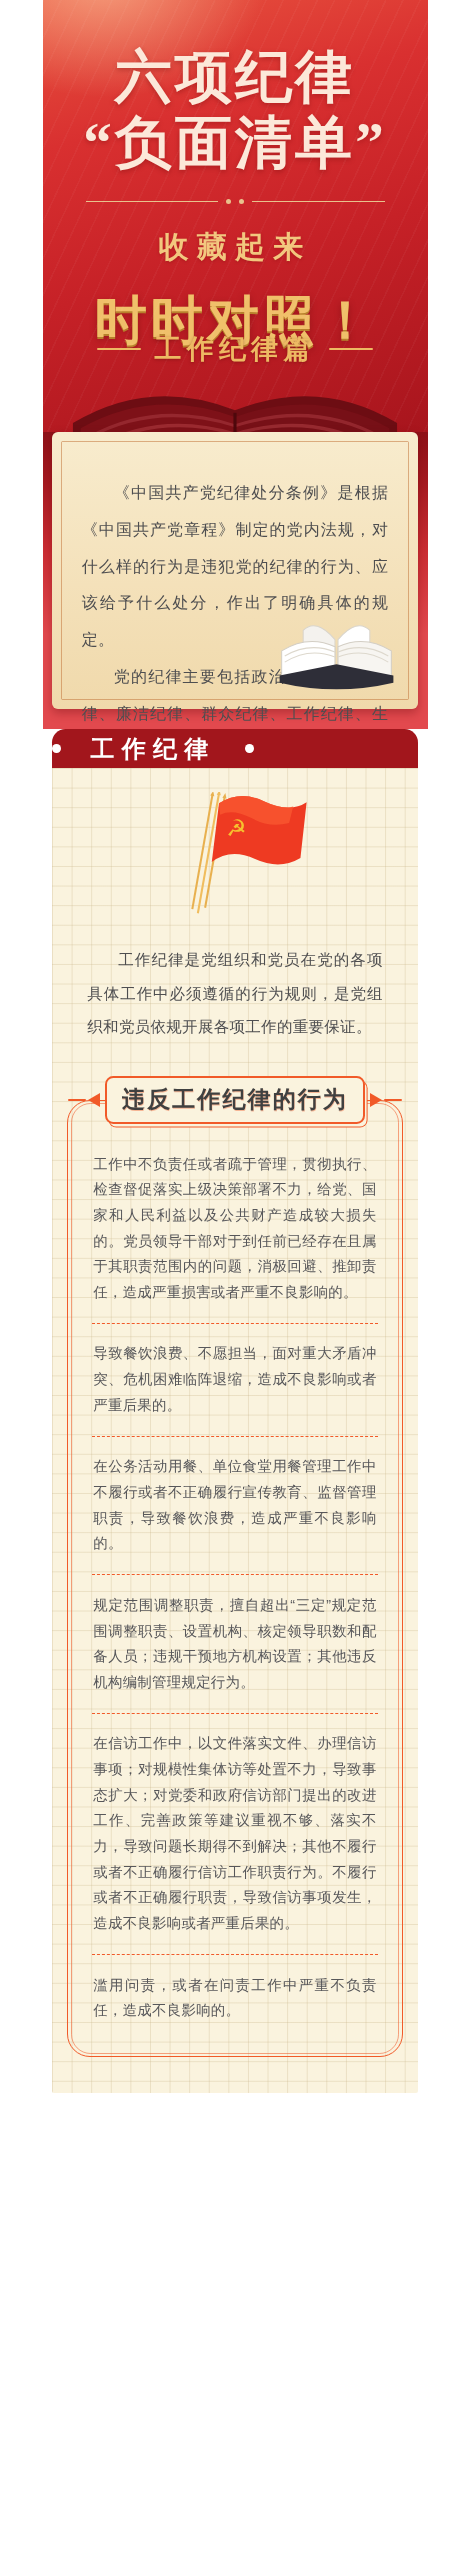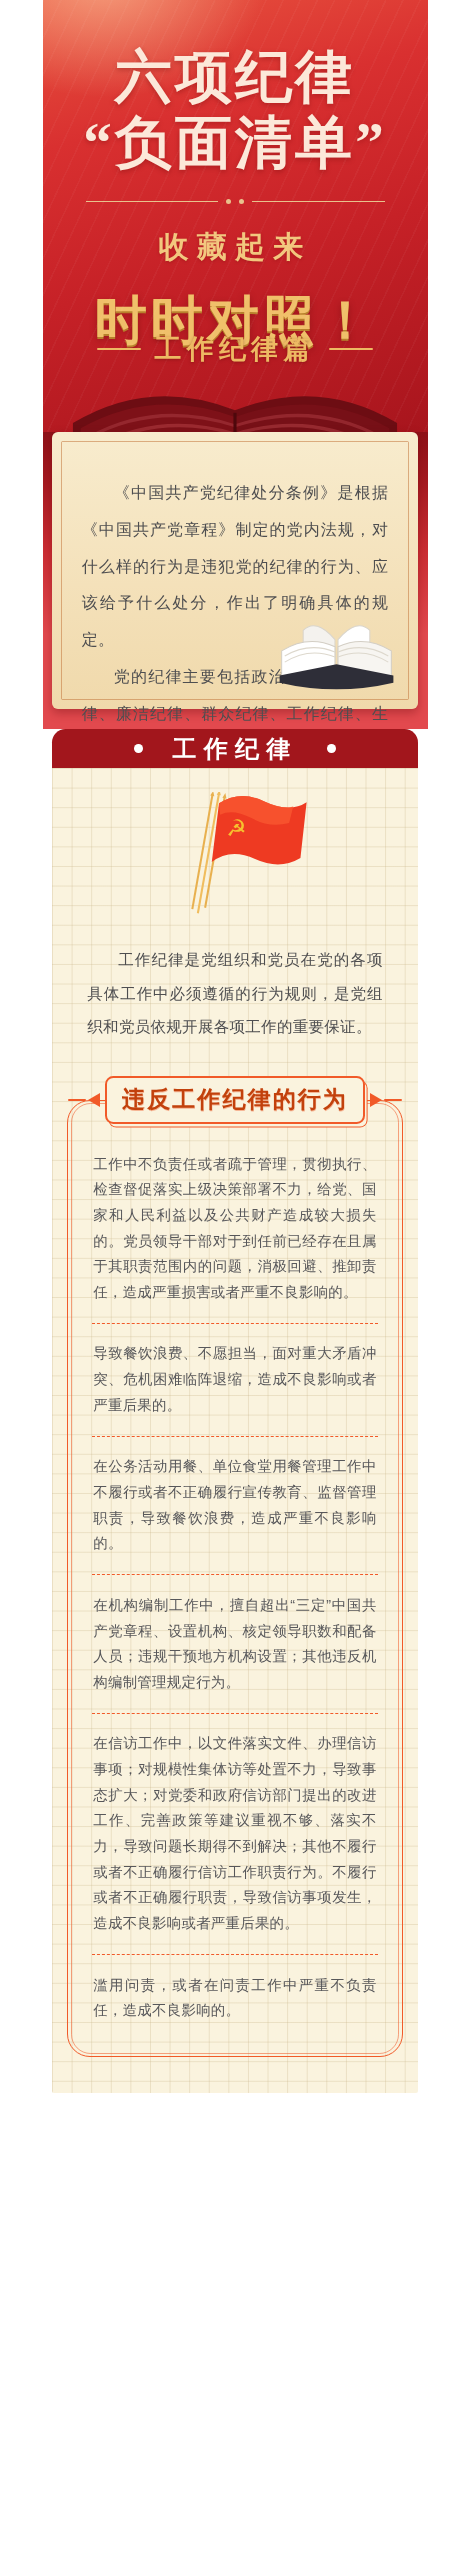--- a/index.html
+++ b/index.html
@@ -71,21 +71,21 @@
     margin: 0; font-size: 16px; line-height: 2.3; color: #4e4e50;
     text-align: justify; text-indent: 2em; letter-spacing: 0.3px;
   }
   .highlight { color: #e1251b; font-weight: 700; }
   .intro-book { position: absolute; right: 17.5px; bottom: 12.4px; }
 
   
   .section-card { margin: 0 9.3px; position: relative; z-index: 2; }
   .section-header {
     height: 39px; background: #a2161c; border-radius: 13.4px 13.4px 0 0;
-    display: flex; align-items: center; justify-content: center; gap: 30px;
+    display: flex; align-items: center; justify-content: flex-start; gap: 30px;
     color: #ffffff; font-size: 24px; font-weight: 800; letter-spacing: 7.2px;
   }
   .hdot { width: 8.8px; height: 8.8px; border-radius: 50%; background: #ffffff; }
   .grid-body {
     background-color: #faf3de;
     background-image:
       linear-gradient(rgba(203,183,140,.33) 0.5px, transparent 0.5px),
       linear-gradient(90deg, rgba(203,183,140,.33) 0.5px, transparent 0.5px);
     background-size: 19.6px 19.6px;
     padding: 17.5px 15.5px 36px;
@@ -97,21 +97,21 @@
     text-align: justify; text-indent: 2em; letter-spacing: 0.3px;
   }
 
   .rule-banner { position: relative; z-index: 2; display: flex; align-items: center; margin: 0 1px -24px; }
   .rb-line { flex: 1; height: 2.1px; background: #f15a29; border-radius: 1px; }
   .rb-tri-l { width: 0; height: 0; border-top: 7.7px solid transparent; border-bottom: 7.7px solid transparent; border-right: 12.4px solid #f15a29; margin-left: 2.1px; }
   .rb-tri-r { width: 0; height: 0; border-top: 7.7px solid transparent; border-bottom: 7.7px solid transparent; border-left: 12.4px solid #f15a29; margin-right: 2.1px; }
   .rb-box {
     margin: 0 4.1px; border: 2.1px solid #f15a29; border-radius: 8.2px;
     padding: 6.2px 15.5px; font-size: 23px; font-weight: 900; letter-spacing: 2.1px;
-    color: #c2410c; background: #faf3de;
+    color: #404040; background: #faf3de;
     box-shadow: 3.1px 4.1px 0 -1.5px #faf3de, 3.1px 4.1px 0 -0.5px #f15a29;
     text-shadow: 0.5px 0.5px 0 rgba(241,90,41,.4);
   }
 
   .rule-box {
     position: relative;
     border: 1.5px solid #f15a29; border-radius: 23px;
     padding: 47px 24px 9.3px;
   }
   .rule-box::before {
@@ -208,21 +208,21 @@
           <span class="rb-tri-l"></span>
           <span class="rb-box">违反工作纪律的行为</span>
           <span class="rb-tri-r"></span>
           <span class="rb-line"></span>
         </div>
 
         <div class="rule-box">
           <div class="rule-item">工作中不负责任或者疏于管理，贯彻执行、检查督促落实上级决策部署不力，给党、国家和人民利益以及公共财产造成较大损失的。党员领导干部对于到任前已经存在且属于其职责范围内的问题，消极回避、推卸责任，造成严重损害或者严重不良影响的。</div>
           <div class="rule-item">导致餐饮浪费、不愿担当，面对重大矛盾冲突、危机困难临阵退缩，造成不良影响或者严重后果的。</div>
           <div class="rule-item">在公务活动用餐、单位食堂用餐管理工作中不履行或者不正确履行宣传教育、监督管理职责，导致餐饮浪费，造成严重不良影响的。</div>
-          <div class="rule-item">在机构编制工作中，擅自超出“三定”中国共产党章程、设置机构、核定领导职数和配备人员；违规干预地方机构设置；其他违反机构编制管理规定行为。</div>
+          <div class="rule-item">规定范围调整职责，擅自超出“三定”规定范围调整职责、设置机构、核定领导职数和配备人员；违规干预地方机构设置；其他违反机构编制管理规定行为。</div>
           <div class="rule-item">在信访工作中，以文件落实文件、办理信访事项；对规模性集体访等处置不力，导致事态扩大；对党委和政府信访部门提出的改进工作、完善政策等建议重视不够、落实不力，导致问题长期得不到解决；其他不履行或者不正确履行信访工作职责行为。不履行或者不正确履行职责，导致信访事项发生，造成不良影响或者严重后果的。</div>
           <div class="rule-item">滥用问责，或者在问责工作中严重不负责任，造成不良影响的。</div>
 
         </div>
       </div>
     </section>
 
   </div>
 </div>
 

